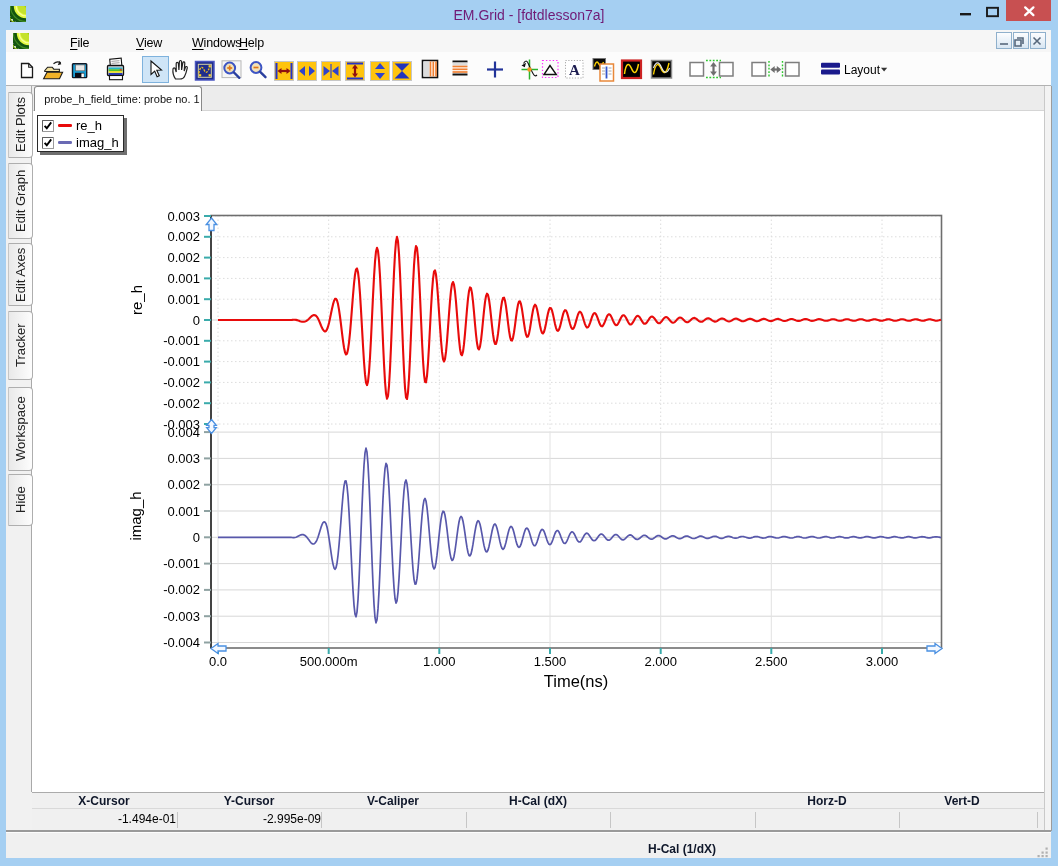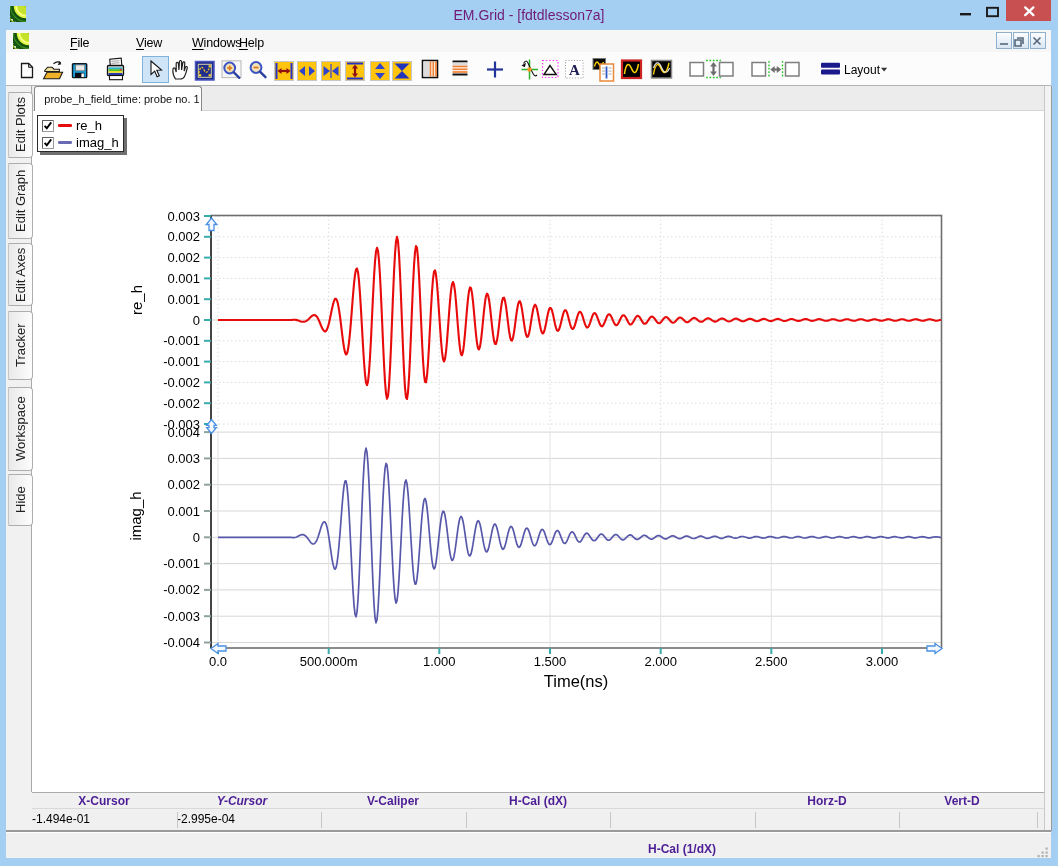--- a/index.html
+++ b/index.html
@@ -24,22 +24,22 @@
   
   .vtab{left:8px;width:23px;background:linear-gradient(to right,#fdfdfd,#e9e9e9);
         border:1px solid #aeaeae;border-radius:4px 0 0 4px;border-right:1px solid #c5c5c5;
         writing-mode:vertical-rl;transform:rotate(180deg);
         display:flex;align-items:center;justify-content:center;
         font-size:13px;color:#222;z-index:3;}
   
   #legend{left:37px;top:115px;width:85px;height:35px;background:#fff;border:1px solid #2a2a2a;
           box-shadow:3px 3px 0 #6f6f6f;z-index:6;}
   .ltext{position:absolute;left:38px;top:-1px;font-size:13px;color:#000;}
-  .shead{position:absolute;top:794px;width:144px;text-align:center;font-size:12px;font-weight:bold;color:#4c1d95;z-index:6;}
-  .sval{position:absolute;top:812px;width:144px;text-align:left;font-size:12px;color:#000;z-index:6;}
+  .shead{position:absolute;top:794px;width:144px;text-align:center;font-size:12px;font-weight:bold;color:#0f172a;z-index:6;}
+  .sval{position:absolute;top:812px;width:144px;text-align:right;font-size:12px;color:#000;z-index:6;}
   #sheadrow{left:32px;top:792px;width:1012px;height:16px;background:#f0f0f0;border-top:1px solid #ababab;}
   #svalrow{left:32px;top:808px;width:1012px;height:22px;background:#f0f0f0;border-top:1px solid #d9d9d9;}
   #sbottom{left:6px;top:830px;width:1045px;height:2px;background:#9a9a9a;border-bottom:1px solid #fdfdfd;}
   .vsep{position:absolute;top:812px;width:1px;height:16px;background:#c6c6c6;z-index:6;}
   #botstrip{left:6px;top:833px;width:1045px;height:25px;background:#f0f0f0;}
   svg{position:absolute;left:0;top:0;}
 </style>
 </head>
 <body>
 
@@ -403,22 +403,22 @@
     <div class="ltext" style="top:2px;">re_h</div>
     <div class="ltext" style="top:19px;">imag_h</div>
   </div>
 
   <div class="abs" id="sheadrow"></div>
   <div class="abs" id="svalrow"></div>
   <div class="abs" id="sbottom"></div>
   <div class="abs" id="botstrip"></div>
   <div class="shead" style="left:32px;">X-Cursor</div>
 <div class="sval" style="left:32px;">-1.494e-01</div>
-<div class="shead" style="left:170px;font-style:italic;">Y-Cursor</div>
-<div class="sval" style="left:177px;">-2.995e-04</div>
+<div class="shead" style="left:177px;">Y-Cursor</div>
+<div class="sval" style="left:177px;">-2.995e-09</div>
 <div class="vsep" style="left:177px;"></div>
 <div class="shead" style="left:321px;">V-Caliper</div>
 <div class="vsep" style="left:321px;"></div>
 <div class="shead" style="left:466px;">H-Cal (dX)</div>
 <div class="vsep" style="left:466px;"></div>
 <div class="shead" style="left:610px;margin-top:48px;">H-Cal (1/dX)</div>
 <div class="vsep" style="left:610px;"></div>
 <div class="shead" style="left:755px;">Horz-D</div>
 <div class="vsep" style="left:755px;"></div>
 <div class="shead" style="left:890px;">Vert-D</div>

